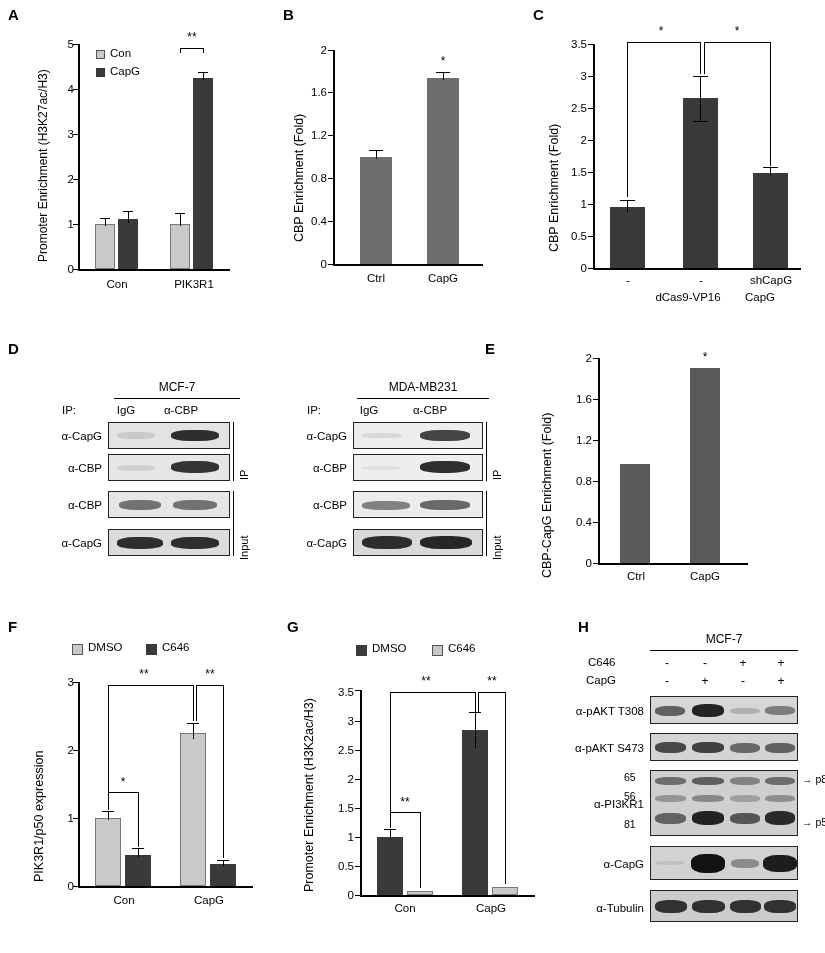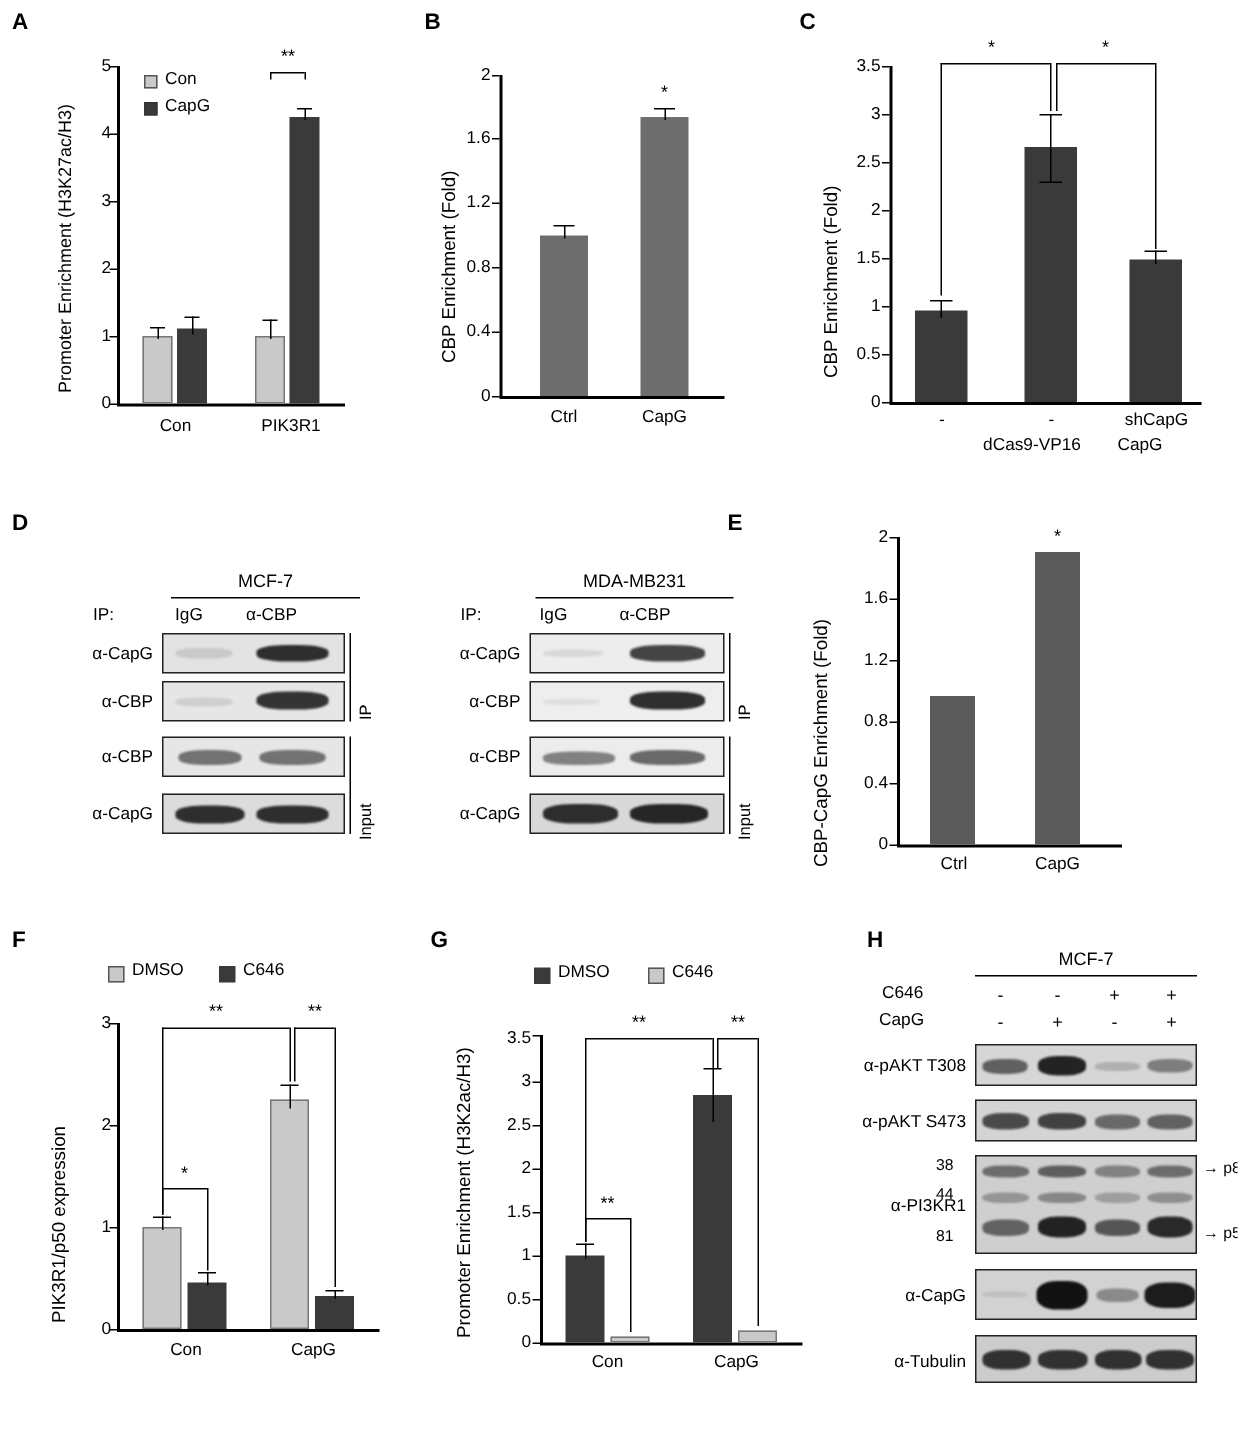--- a/index.html
+++ b/index.html
@@ -426,22 +426,22 @@
     <div class="band" style="left:4px; top:24px; width:31px; height:7px; background:rgba(40,40,40,0.35);"></div>
     <div class="band" style="left:41px; top:24px; width:32px; height:7px; background:rgba(35,35,35,0.42);"></div>
     <div class="band" style="left:79px; top:24px; width:30px; height:7px; background:rgba(45,45,45,0.30);"></div>
     <div class="band" style="left:114px; top:24px; width:30px; height:7px; background:rgba(38,38,38,0.38);"></div>
 
     <div class="band" style="left:4px; top:42px; width:31px; height:11px; background:rgba(25,25,25,0.60);"></div>
     <div class="band" style="left:41px; top:40px; width:32px; height:14px; background:rgba(10,10,10,0.88);"></div>
     <div class="band" style="left:79px; top:42px; width:30px; height:11px; background:rgba(22,22,22,0.66);"></div>
     <div class="band" style="left:114px; top:40px; width:30px; height:14px; background:rgba(12,12,12,0.85);"></div>
   </div>
-  <div class="side-lbl" style="left:64px; top:141px;">38</div>
-  <div class="side-lbl" style="left:64px; top:160px;">44</div>
+  <div class="side-lbl" style="left:64px; top:141px;">65</div>
+  <div class="side-lbl" style="left:64px; top:160px;">56</div>
   <div class="side-lbl" style="left:64px; top:188px;">81</div>
   <div class="side-lbl" style="left:242px; top:143px;">→ <span>p85</span></div>
   <div class="side-lbl" style="left:242px; top:186px;">→ <span>p50</span></div>
 
   <div class="blot-label" style="left:0px; top:228px; width:84px;">α-CapG</div>
   <div class="blot-box" style="left:90px; top:216px; width:148px; height:34px; background:#d2d2d2;">
     <div class="band" style="left:4px; top:14px; width:30px; height:4px; background:rgba(60,60,60,0.12);"></div>
     <div class="band" style="left:40px; top:7px; width:34px; height:19px; background:rgba(5,5,5,0.94);"></div>
     <div class="band" style="left:80px; top:12px; width:28px; height:9px; background:rgba(30,30,30,0.40);"></div>
     <div class="band" style="left:112px; top:8px; width:34px; height:17px; background:rgba(8,8,8,0.90);"></div>

